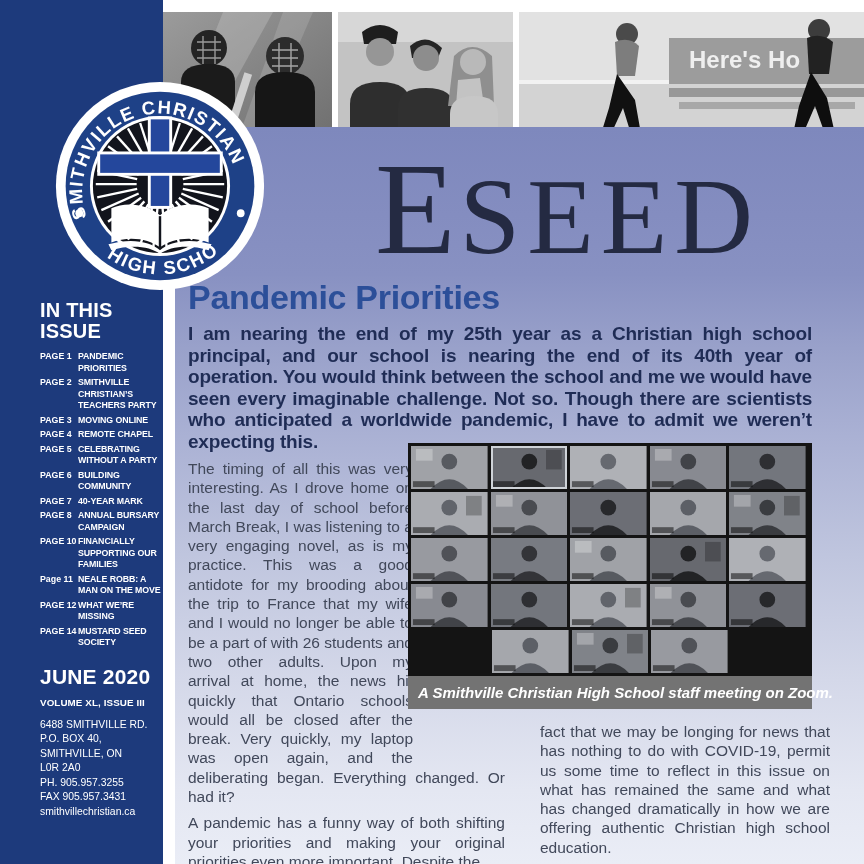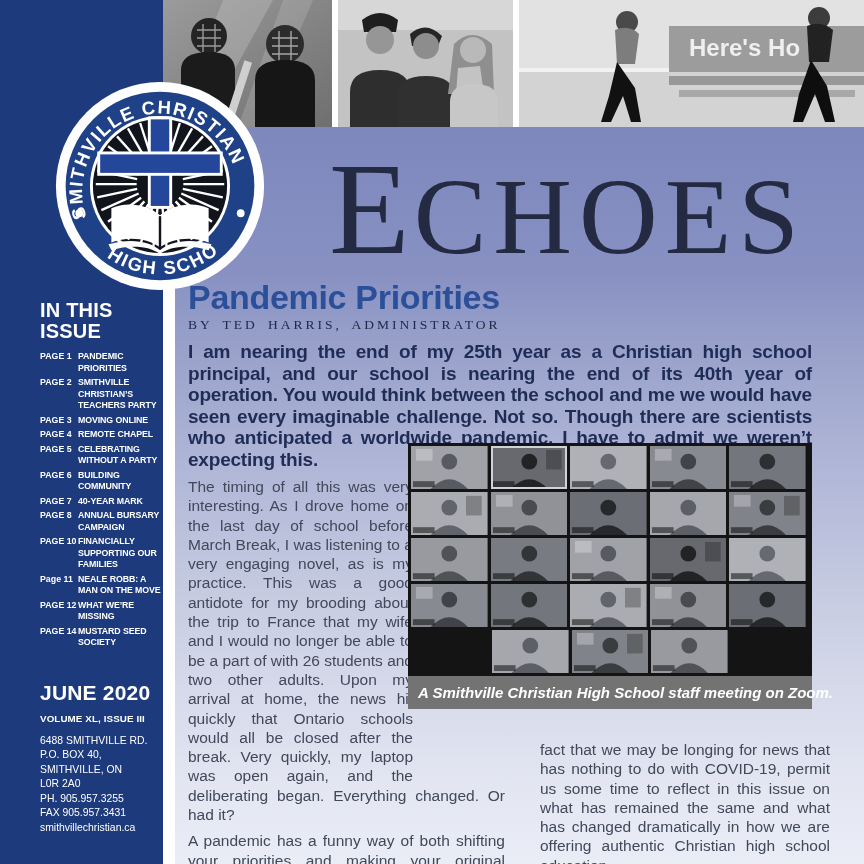--- a/index.html
+++ b/index.html
@@ -6,25 +6,25 @@
   .page{position:relative;width:864px;height:864px;overflow:hidden;background:#fff;
         font-family:"Liberation Sans",sans-serif;}
   
   .sidebar{position:absolute;left:0;top:0;width:163px;height:864px;background:#1d3a7c;color:#fff;}
   .sidebar-inner{position:absolute;left:40px;top:300px;width:122px;}
   .toc-heading{font-weight:bold;font-size:20px;line-height:21px;letter-spacing:.2px;}
   .toc{margin-top:9px;}
   .toc-row{display:flex;margin-bottom:3px;}
   .toc-page{width:38px;flex:0 0 38px;font-size:8.8px;line-height:11.5px;font-weight:bold;}
   .toc-title{width:84px;font-size:8.8px;line-height:11.5px;font-weight:bold;letter-spacing:-.1px;}
-  .issue-date{margin-top:32px;font-size:21px;font-weight:bold;letter-spacing:.2px;}
+  .issue-date{margin-top:16px;font-size:21px;font-weight:bold;letter-spacing:.2px;}
   .volume{margin-top:8px;font-size:9.8px;font-weight:bold;letter-spacing:.1px;}
   .address{margin-top:10px;font-size:10.4px;line-height:14.6px;}
   
-  .photo-strip{position:absolute;left:163px;top:0;width:701px;height:94px;background:#fff;
+  .photo-strip{position:absolute;left:163px;top:12px;width:701px;height:94px;background:#fff;
                display:flex;gap:6px;}
   .photo{height:127px;overflow:hidden;}
   .photo svg{display:block;}
   
   .main{position:absolute;left:163px;top:127px;width:689px;height:737px;
         border-left:12px solid #fff;box-sizing:content-box;
         background:linear-gradient(180deg,#7e88bd 0%,#848dc0 12%,#8891c2 20%,#99a1ca 30%,
                    #aab1d4 42%,#bfc5de 58%,#d4d8e9 75%,#e4e7f2 90%,#eaedf6 100%);}
   .masthead{position:absolute;top:8px;left:0;right:0;height:150px;text-align:center;
             padding-left:96px;color:#242a42;font-family:"Liberation Serif",serif;}
@@ -193,26 +193,25 @@
           <circle cx="300" cy="18" r="11" fill="#3c3c3c"></circle>
           <path d="M288 26 q14-6 26 4 l-4 32 h-20 Z" fill="#222"></path>
           <path d="M292 60 l-12 34 l-6 28 h10 l12-28 l10 28 h10 l-8-36 Z" fill="#0e0e0e"></path>
         </g>
       </svg>
     </div>
   </div>
 
   <div class="main">
     <div class="masthead">
-      <span class="big-e">E</span><span class="caps">CHOES</span>
+      <span class="big-e">E</span><span class="caps">SEED</span>
     </div>
 
     <article class="article">
       <h1>Pandemic Priorities</h1>
-      <div class="byline">BY TED HARRIS, ADMINISTRATOR</div>
       <p class="intro">I am nearing the end of my 25th year as a Christian high school principal, and our school is nearing the end of its 40th year of operation. You would think between the school and me we would have seen every imaginable challenge. Not so. Though there are scientists who anticipated a worldwide pandemic, I have to admit we weren’t expecting this.</p>
       <div class="columns">
         <div class="col-left">
           <div class="float-spacer"></div>
           <p class="bodytext">The timing of all this was very interesting. As I drove home on the last day of school before March Break, I was listening to a very engaging novel, as is my practice. This was a good antidote for my brooding about the trip to France that my wife and I would no longer be able to be a part of with 26 students and two other adults. Upon my arrival at home, the news hit quickly that Ontario schools would all be closed after the break. Very quickly, my laptop was open again, and the deliberating began. Everything changed. Or had it?</p>
           <p class="bodytext">A pandemic has a funny way of both shifting your priorities and making your original priorities even more important. Despite the</p>
         </div>
         <div class="col-right">
           <p class="bodytext">fact that we may be longing for news that has nothing to do with COVID-19, permit us some time to reflect in this issue on what has remained the same and what has changed dramatically in how we are offering authentic Christian high school education.</p>
         </div>

